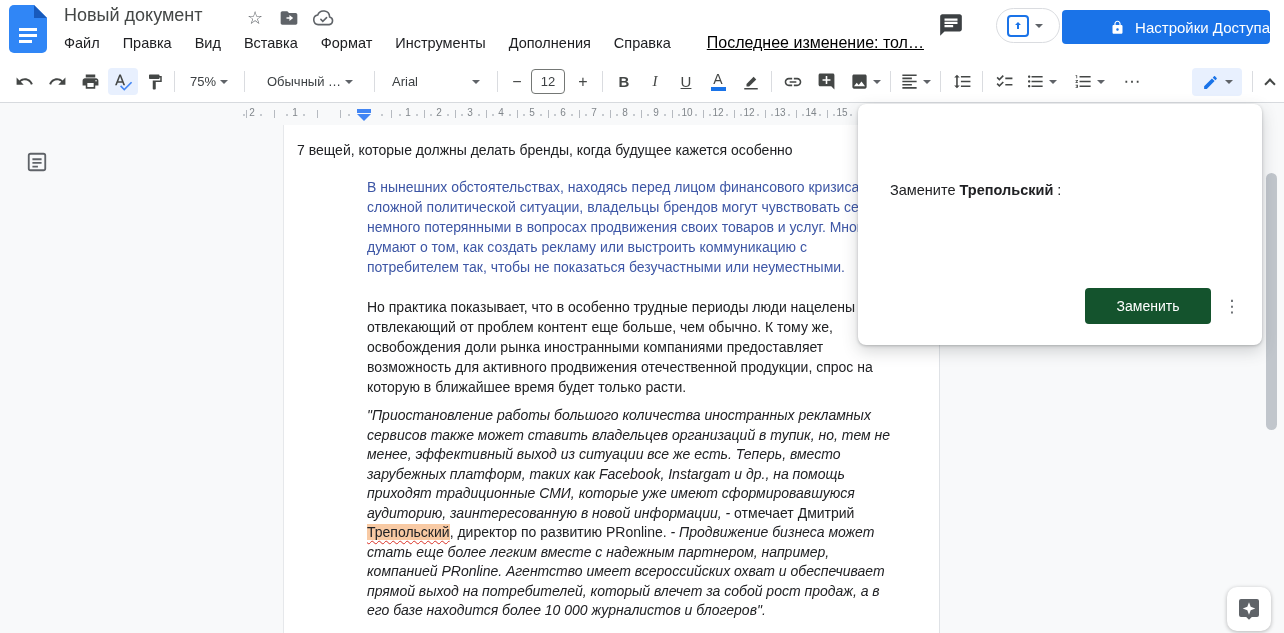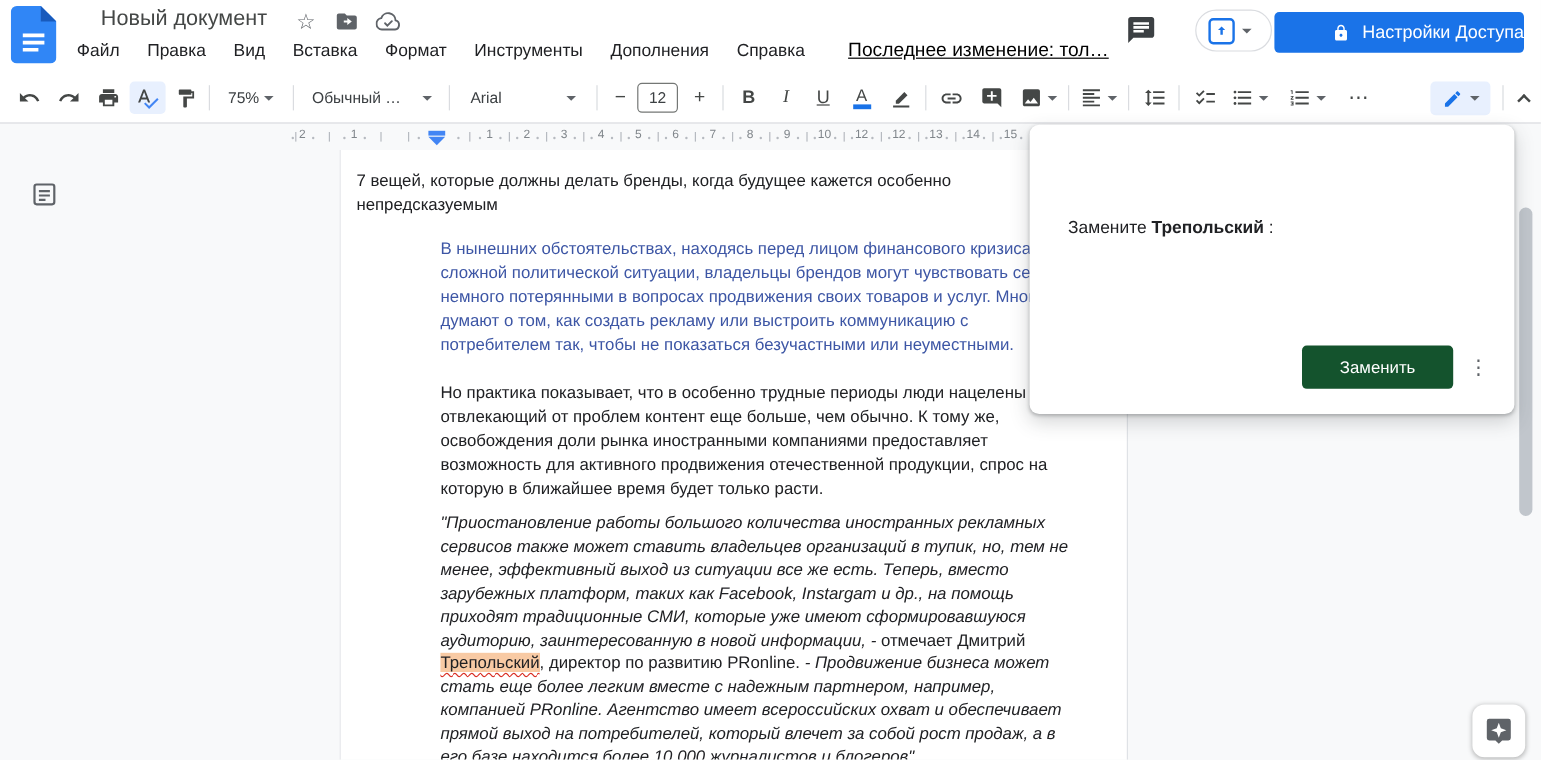--- a/index.html
+++ b/index.html
@@ -3,21 +3,21 @@
 <meta charset="utf-8">
 <style>
   * { margin:0; padding:0; box-sizing:border-box; }
   html,body { width:1284px; height:633px; }
   body { font-family:"Liberation Sans", sans-serif; background:#f8f9fa; position:relative; overflow:hidden; color:#202124; }
   button { border:none; background:none; cursor:pointer; font-family:inherit; }
 
   
   .header { position:absolute; left:0; top:0; width:1284px; height:60px; background:#fff; }
   .logo { position:absolute; left:9px; top:5px; width:38px; height:48px; }
-  .doc-title { position:absolute; left:64px; top:5px; font-size:18px; color:#444746;margin-left:20px; }
+  .doc-title { position:absolute; left:64px; top:5px; font-size:18px; color:#444746; }
   .title-icon { position:absolute; top:7px; width:22px; height:22px; color:#5f6368; display:flex; align-items:center; justify-content:center; font-size:18px; }
   .menubar { position:absolute; left:64px; top:34px; display:flex; gap:23px; font-size:14.5px; color:#202124; align-items:center; }
   .menubar .mitem { cursor:pointer; }
   .last-edit { margin-left:13px; font-size:16px; color:#000000; text-decoration:underline; cursor:pointer; }
   .hdr-comment { position:absolute; left:938px; top:12px; width:28px; height:28px; color:#3c4043; }
   .present-pill { position:absolute; left:996px; top:8px; width:64px; height:35px; border:1px solid #dadce0; border-radius:18px; background:#fff; display:flex; align-items:center; padding:0 8px 0 10px; gap:6px; }
   .present-sq { width:22px; height:22px; border:2px solid #1a73e8; border-radius:4px; display:flex; align-items:center; justify-content:center; }
   .share-btn { position:absolute; left:1062px; top:10px; width:208px; height:34px; background:#1a73e8; border-radius:4px; color:#fff; display:flex; align-items:center; justify-content:flex-end; gap:10px; font-size:15px; font-weight:500; }
 
   
@@ -170,21 +170,21 @@
       </svg>
   </button>
   <span class="tb-div" style="left:174px"></span>
 
   <button class="tb tb-txt" style="left:182px; width:54px">
     <span>75%</span>
       <span class="cdn"></span>
   </button>
   <span class="tb-div" style="left:244px"></span>
 
-  <button class="tb tb-txt" style="left:254px; width:112px; justify-content:space-between; padding:0 6px">
+  <button class="tb tb-txt" style="left:254px; width:112px; padding:0 6px">
     <span>Обычный …</span>
       <span class="cdn"></span>
   </button>
   <span class="tb-div" style="left:374px"></span>
 
   <button class="tb tb-txt" style="left:384px; width:104px; justify-content:space-between; padding:0 8px">
     <span>Arial</span>
       <span class="cdn"></span>
   </button>
   <span class="tb-div" style="left:497px"></span>
@@ -354,21 +354,21 @@
 
 <button class="outline-btn">
   <svg width="22" height="22" viewBox="0 0 24 24">
     <rect x="3" y="3" width="18" height="18" rx="2" fill="none" stroke="#5f6368" stroke-width="2"></rect>
     <path fill="#5f6368" d="M7 8h10v2H7zm0 4h10v2H7zm0 4h6v2H7z"></path>
   </svg>
 </button>
 
 <div class="page"></div>
 <div class="doc">
-    <div class="para body noind"><div class="line"><span class="seg">7 вещей, которые должны делать бренды, когда будущее кажется особенно</span></div><div class="line"><span class="seg">непредсказуемым</span></div></div>
+    <div class="para body noind"><div class="line"><span class="seg">7 вещей, которые должны делать бренды, когда будущее кажется особенно</span></div></div>
     <div class="para blue ind"><div class="line"><span class="seg">В нынешних обстоятельствах, находясь перед лицом финансового кризиса и</span></div><div class="line"><span class="seg">сложной политической ситуации, владельцы брендов могут чувствовать себя</span><span class="caret-bar"></span></div><div class="line"><span class="seg">немного потерянными в вопросах продвижения своих товаров и услуг. Многие</span></div><div class="line"><span class="seg">думают о том, как создать рекламу или выстроить коммуникацию с</span></div><div class="line"><span class="seg">потребителем так, чтобы не показаться безучастными или неуместными.</span></div></div>
     <div class="para body ind"><div class="line"><span class="seg">Но практика показывает, что в особенно трудные периоды люди нацелены на</span></div><div class="line"><span class="seg">отвлекающий от проблем контент еще больше, чем обычно. К тому же,</span></div><div class="line"><span class="seg">освобождения доли рынка иностранными компаниями предоставляет</span></div><div class="line"><span class="seg">возможность для активного продвижения отечественной продукции, спрос на</span></div><div class="line"><span class="seg">которую в ближайшее время будет только расти.</span></div></div>
     <div class="para quote ind"><div class="line"><span class="seg it">"Приостановление работы большого количества иностранных рекламных</span></div><div class="line"><span class="seg it">сервисов также может ставить владельцев организаций в тупик, но, тем не</span></div><div class="line"><span class="seg it">менее, эффективный выход из ситуации все же есть. Теперь, вместо</span></div><div class="line"><span class="seg it">зарубежных платформ, таких как Facebook, Instargam и др., на помощь</span></div><div class="line"><span class="seg it">приходят традиционные СМИ, которые уже имеют сформировавшуюся</span></div><div class="line"><span class="seg it">аудиторию, заинтересованную в новой информации, - </span><span class="seg">отмечает Дмитрий</span></div><div class="line"><span class="seg hl">Трепольский</span><span class="seg">, директор по развитию PRonline.</span><span class="seg it"> - Продвижение бизнеса может</span></div><div class="line"><span class="seg it">стать еще более легким вместе с надежным партнером, например,</span></div><div class="line"><span class="seg it">компанией PRonline. Агентство имеет всероссийских охват и обеспечивает</span></div><div class="line"><span class="seg it">прямой выход на потребителей, который влечет за собой рост продаж, а в</span></div><div class="line"><span class="seg it">его базе находится более 10 000 журналистов и блогеров".</span></div></div>
   </div>
 
 <div class="dialog">
   <div class="dlg-prompt">
     <span>Замените</span>&nbsp;<b>Трепольский</b><span> :</span>
   </div>
   <button class="dlg-replace">Заменить</button>

